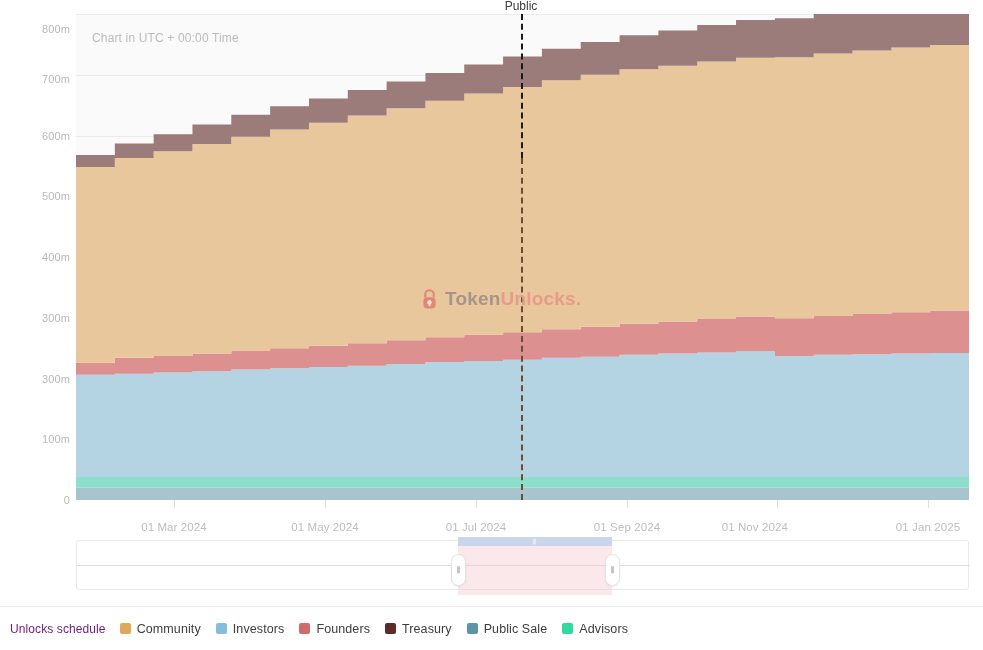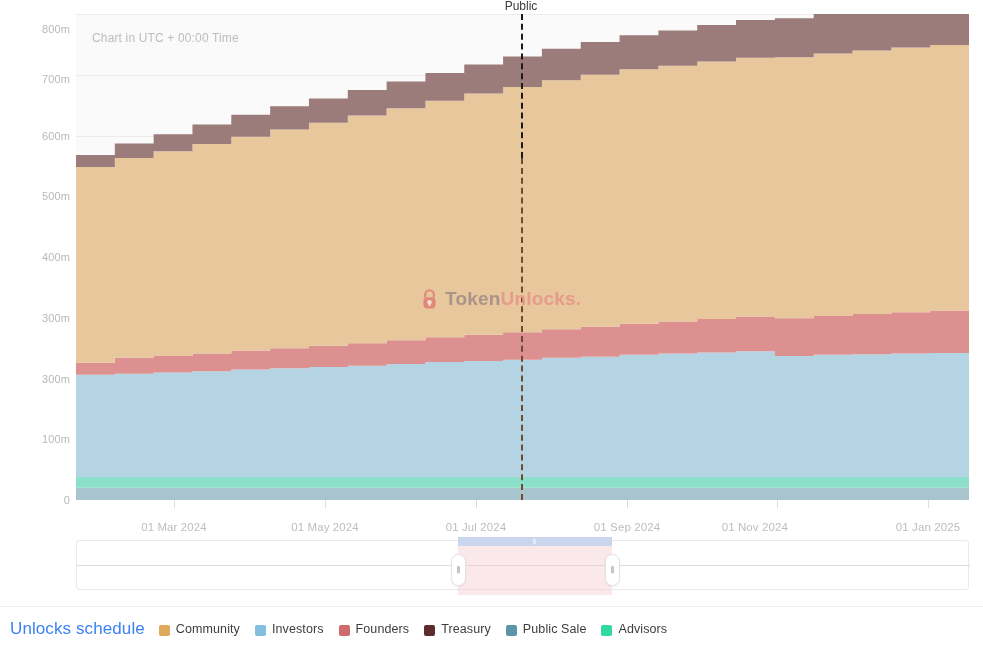--- a/index.html
+++ b/index.html
@@ -199,28 +199,28 @@
     top: 606px;
     width: 983px;
     height: 44px;
     border-top: 1px solid #ececec;
     display: flex;
     align-items: center;
     padding-left: 10px;
     gap: 0;
   }
   .legend-title {
-    font-size: 17px;
-    color: #3b82f6;
+    font-size: 12px;
+    color: #701a75;
     margin-right: 14px;
     letter-spacing: .1px;
   }
   .legend-item {
     display: flex;
-    align-items: flex-end;
+    align-items: center;
     gap: 6px;
     margin-right: 15px;
     cursor: pointer;
   }
   .legend-swatch {
     width: 11px;
     height: 11px;
     border-radius: 2px;
     flex: 0 0 auto;
   }

